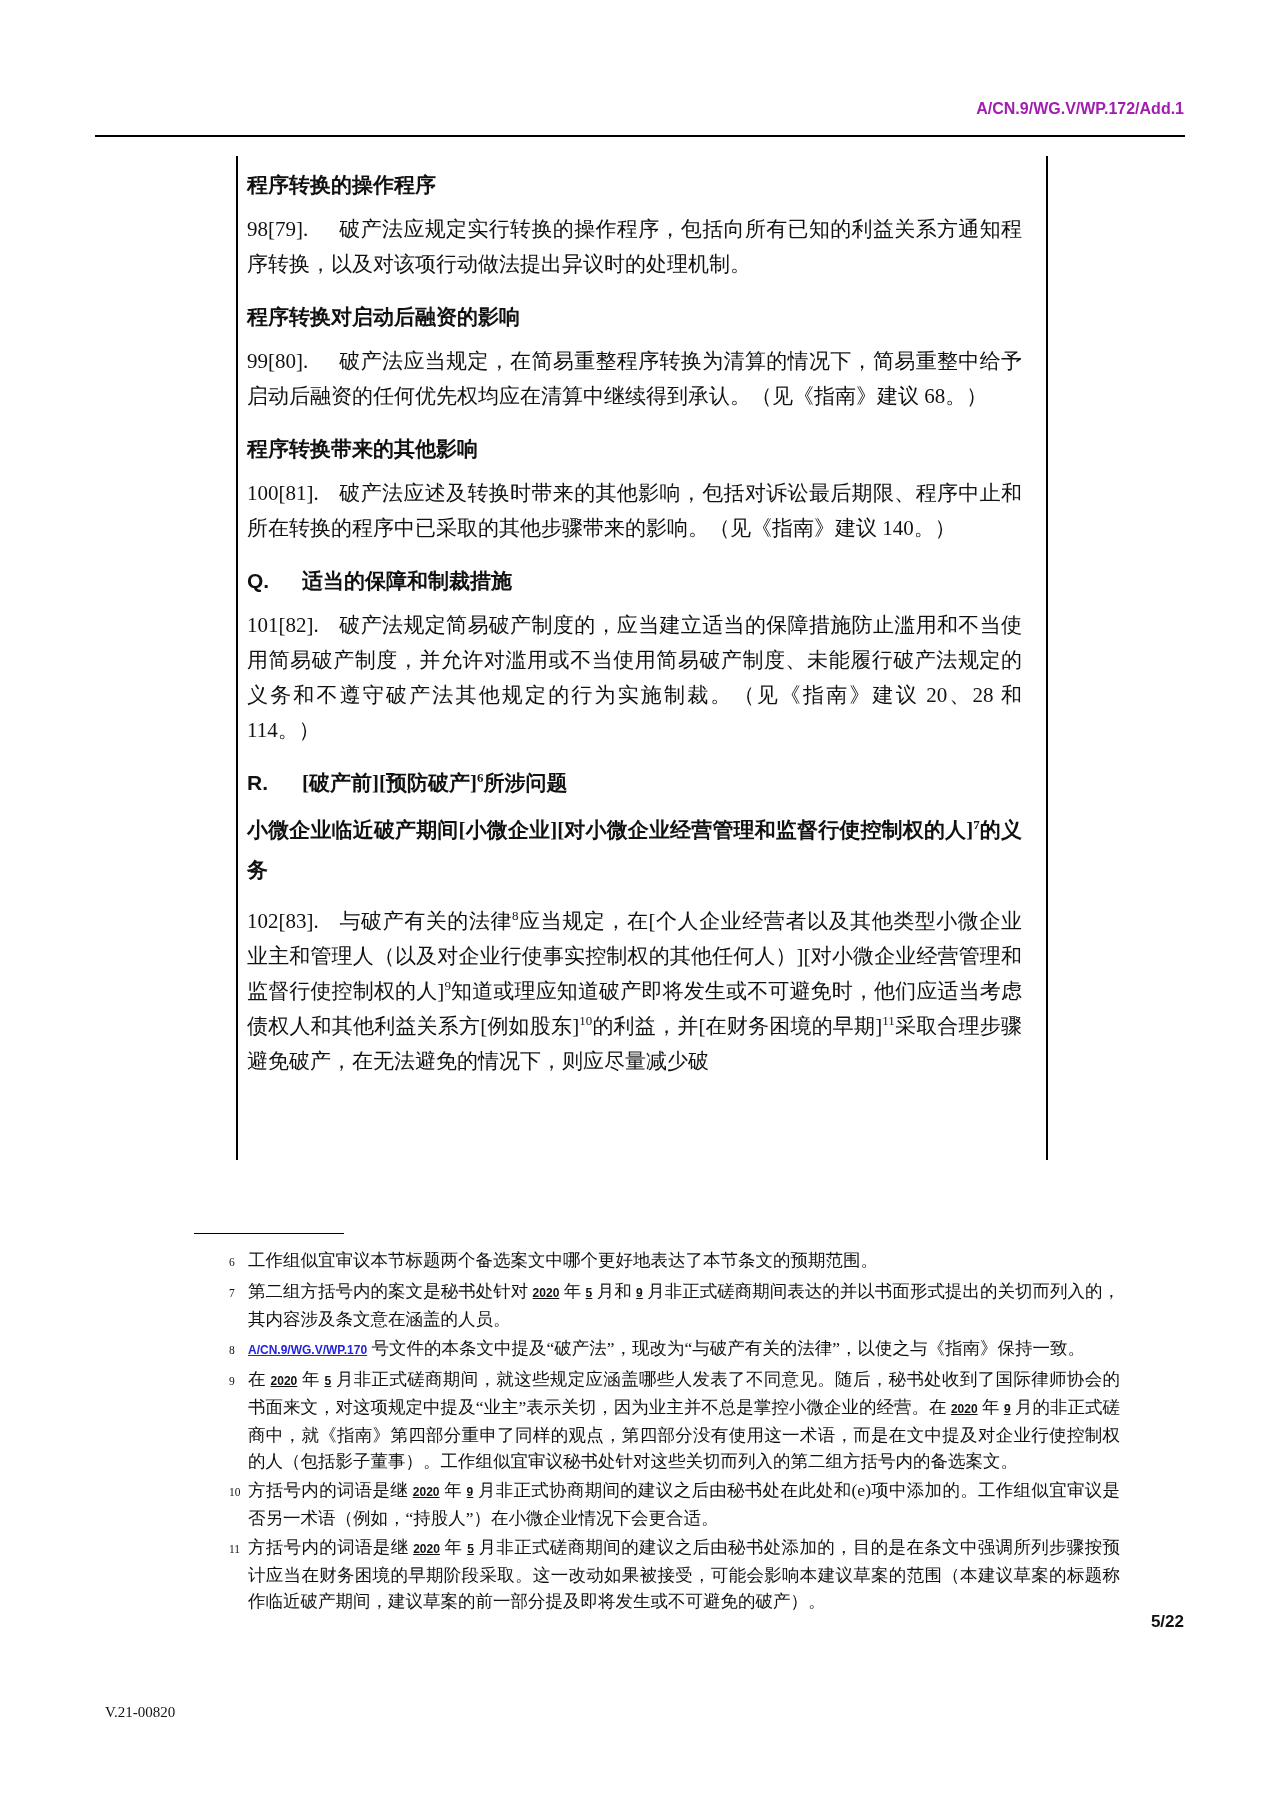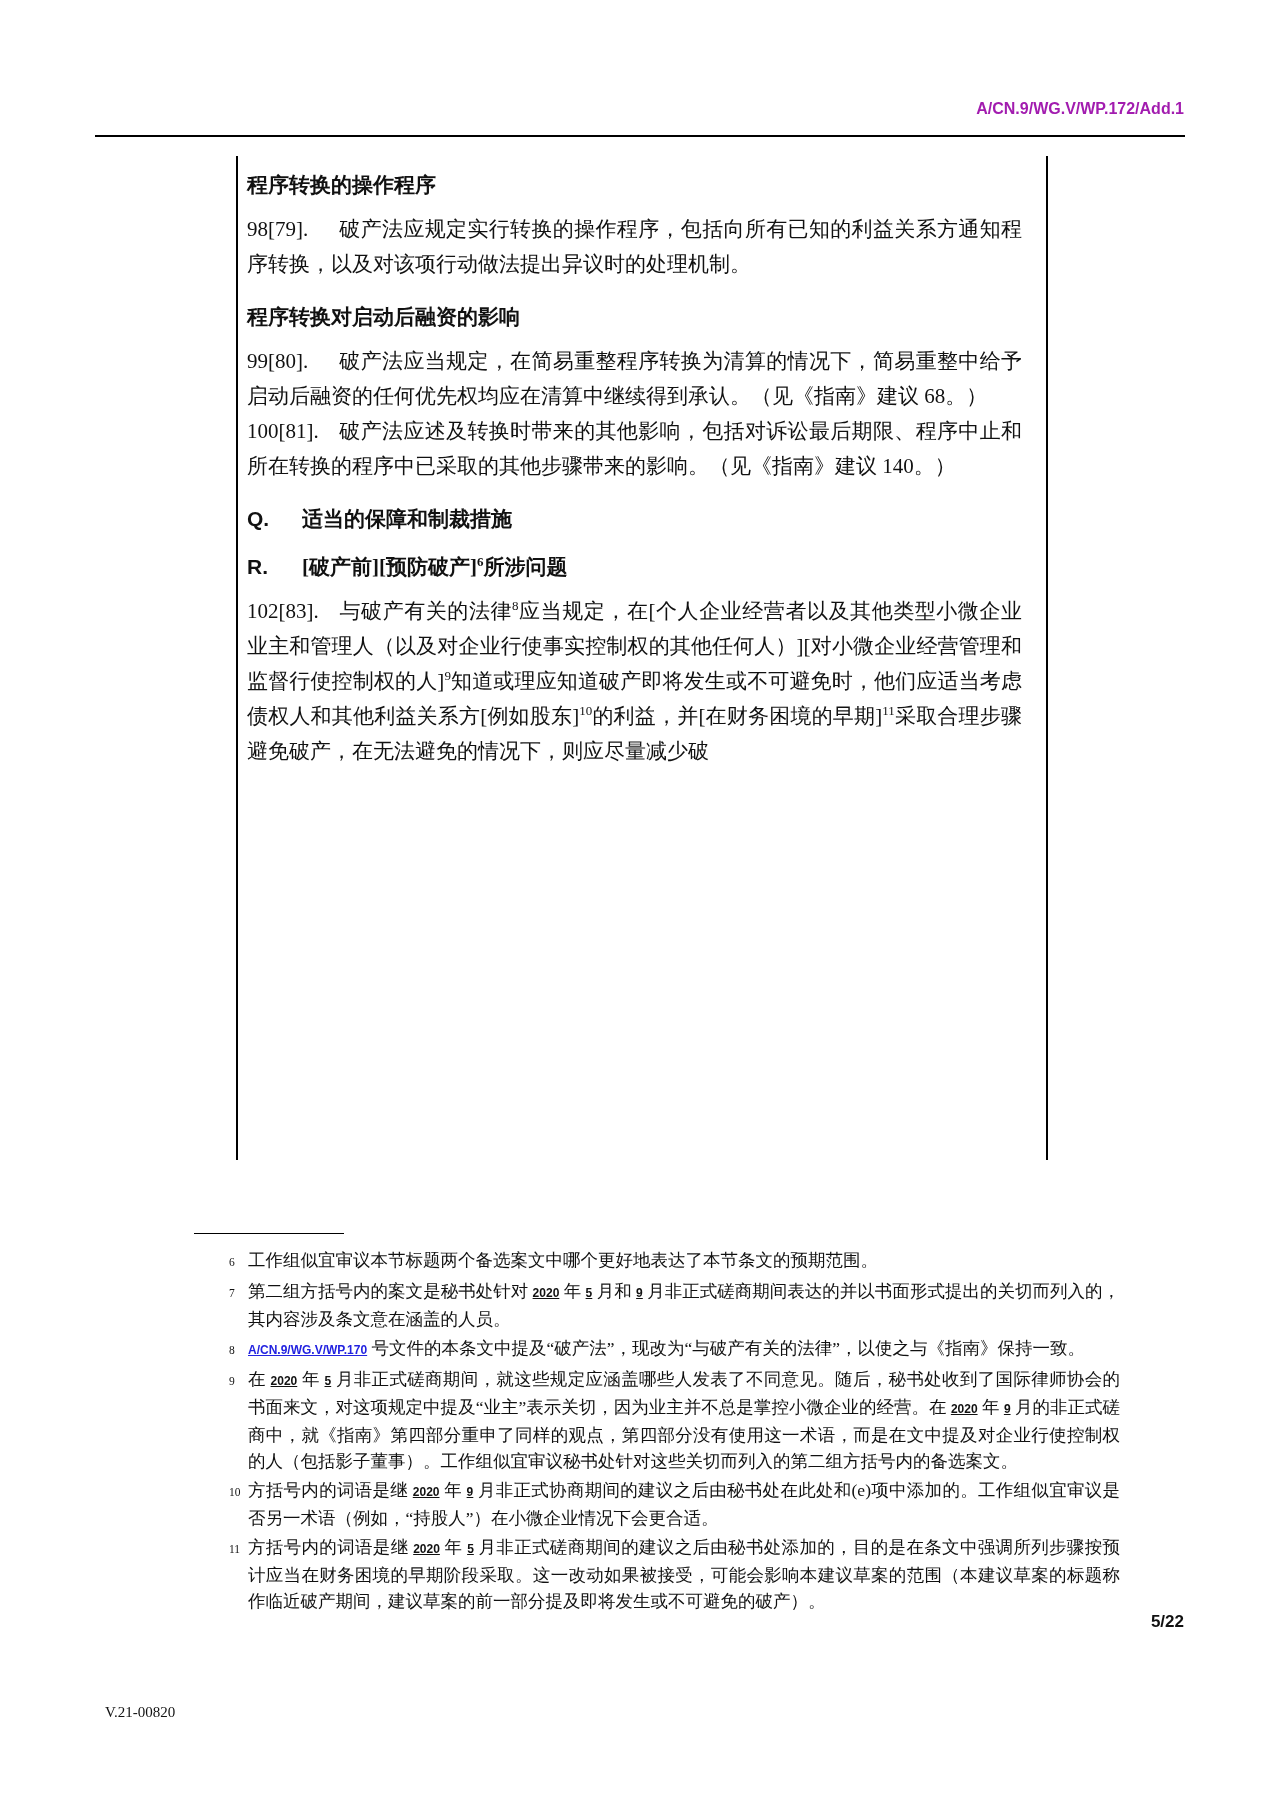--- a/index.html
+++ b/index.html
@@ -67,23 +67,26 @@
 <div class="header-rule"></div>
 
 <div class="changebar changebar-left"></div>
 <div class="changebar changebar-right"></div>
 
 <div class="body-col" id="body-col">
     <div class="h">程序转换的操作程序</div>
     <div class="para"><span class="pnum">98[79].</span><span>破产法应规定实行转换的操作程序，包括向所有已知的利益关系方通知程序转换，以及对该项行动做法提出异议时的处理机制。</span></div>
     <div class="h">程序转换对启动后融资的影响</div>
     <div class="para"><span class="pnum">99[80].</span><span>破产法应当规定，在简易重整程序转换为清算的情况下，简易重整中给予启动后融资的任何优先权均应在清算中继续得到承认。（见《指南》建议 68。）</span></div>
+    <div class="h">程序转换带来的其他影响</div>
     <div class="para"><span class="pnum">100[81].</span><span>破产法应述及转换时带来的其他影响，包括对诉讼最后期限、程序中止和所在转换的程序中已采取的其他步骤带来的影响。（见《指南》建议 140。）</span></div>
     <div class="h"><span class="slet">Q.</span><span>适当的保障和制裁措施</span></div>
+    <div class="para"><span class="pnum">101[82].</span><span>破产法规定简易破产制度的，应当建立适当的保障措施防止滥用和不当使用简易破产制度，并允许对滥用或不当使用简易破产制度、未能履行破产法规定的义务和不遵守破产法其他规定的行为实施制裁。（见《指南》建议 20、28 和 114。）</span></div>
     <div class="h"><span class="slet">R.</span><span>[破产前][预防破产]</span><span class="sup">6</span><span>所涉问题</span></div>
+    <div class="subheading"><span>小微企业临近破产期间[小微企业][对小微企业经营管理和监督行使控制权的人]</span><span class="sup">7</span><span>的义务</span></div>
     <div class="para"><span class="pnum">102[83].</span><span>与破产有关的法律</span><span class="sup">8</span><span>应当规定，在[个人企业经营者以及其他类型小微企业业主和管理人（以及对企业行使事实控制权的其他任何人）][对小微企业经营管理和监督行使控制权的人]</span><span class="sup">9</span><span>知道或理应知道破产即将发生或不可避免时，他们应适当考虑债权人和其他利益关系方[例如股东]</span><span class="sup">10</span><span>的利益，并[在财务困境的早期]</span><span class="sup">11</span><span>采取合理步骤避免破产，在无法避免的情况下，则应尽量减少破</span></div>
   </div>
 
 <div class="fn-area">
   <div class="fn-sep"></div>
   <div id="fn-list">
       <div class="fn">
         <div class="fn-num">6</div>
         <div class="fn-text"><span>工作组似宜审议本节标题两个备选案文中哪个更好地表达了本节条文的预期范围。</span></div>
       </div>

